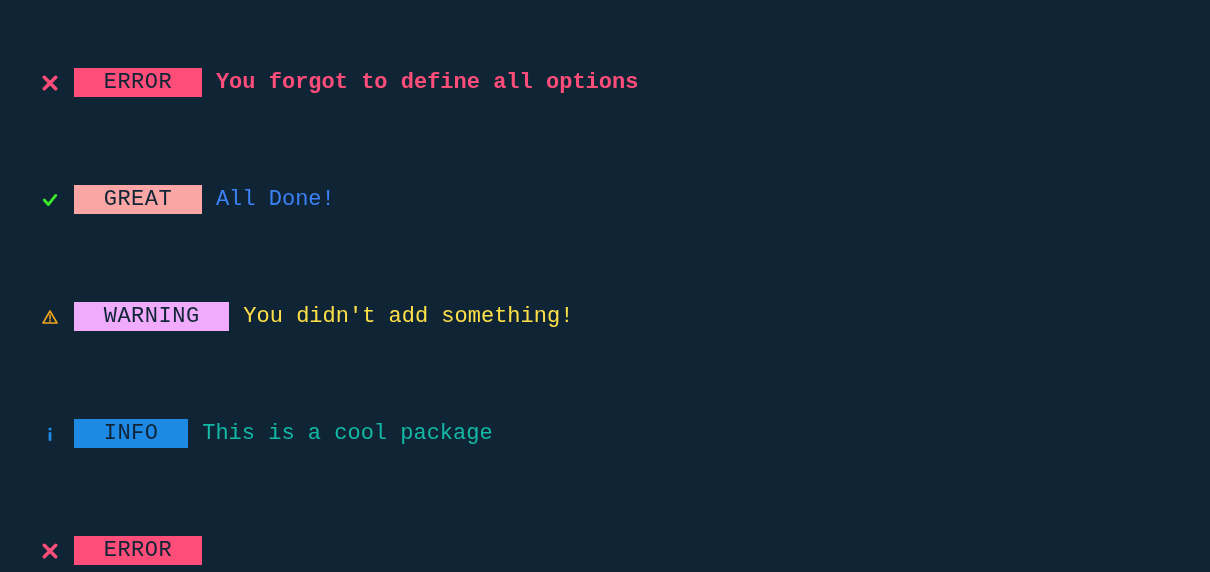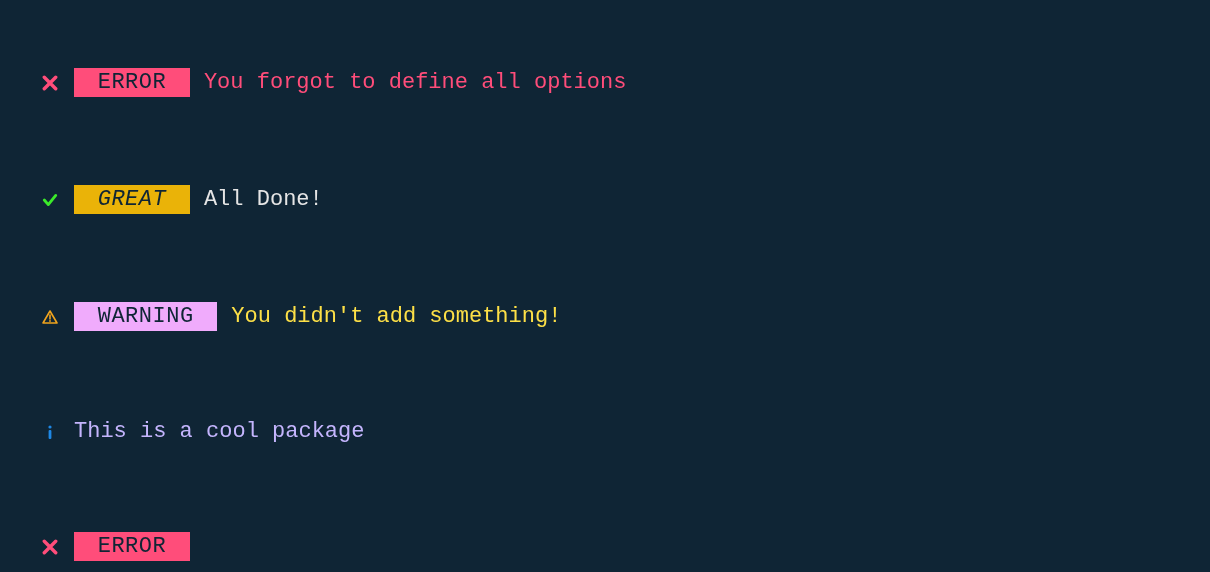--- a/index.html
+++ b/index.html
@@ -24,46 +24,46 @@
       gap: 14px;
     }
     .icon {
       width: 20px;
       display: inline-flex;
       align-items: center;
       justify-content: center;
       font-weight: bold;
     }
     .badge {
-      padding: 2px 10px;
+      padding: 2px 16px;
       color: #0f2535;
       font-weight: normal;
       letter-spacing: 0.5px;
       white-space: pre;
       text-align: right;
     }
     .message {
       font-weight: normal;
     }
     
     .c-error .icon { color: #ff4d7a; }
     .c-error .badge { background-color: #ff4d7a; }
-    .c-error .message { color: #ff4d7a; }
+    .c-error .message { color: #ff4d7a; font-weight: bold; }
 
     .c-success .icon { color: #3bea2a; }
-    .c-success .badge { background-color: #eab308; font-style: italic; }
-    .c-success .message { color: #e5e5e5; }
+    .c-success .badge { background-color: #fca5a5; }
+    .c-success .message { color: #3b82f6; }
 
     .c-warning .icon { color: #f0a41d; }
     .c-warning .badge { background-color: #f0abfc; }
     .c-warning .message { color: #fde047; }
 
     .c-info .icon { color: #1e88e5; }
     .c-info .badge { background-color: #1e88e5; }
-    .c-info .message { color: #c4b5fd; }
+    .c-info .message { color: #14b8a6; }
 
     .icon svg {
       width: 16px;
       height: 16px;
       display: block;
     }
   </style>
 </head>
 <body>
 
@@ -99,20 +99,21 @@
   <span class="message">You didn't add something!</span>
 </div>
 
 <div class="log-line c-info">
   <span class="icon">
     <svg viewBox="0 0 8 16" fill="currentColor">
         <circle cx="4" cy="3" r="1.6"></circle>
         <rect x="2.6" y="6" width="2.8" height="9" rx="1"></rect>
       </svg>
   </span>
+  <span class="badge"> INFO </span>
   <span class="message">This is a cool package</span>
 </div>
 
 <div class="log-line c-error">
   <span class="icon">
     <svg viewBox="0 0 14 14" fill="currentColor">
         <path d="M2 2 L12 12 M12 2 L2 12" stroke="currentColor" stroke-width="3" stroke-linecap="round"></path>
       </svg>
   </span>
   <span class="badge"> ERROR </span>

